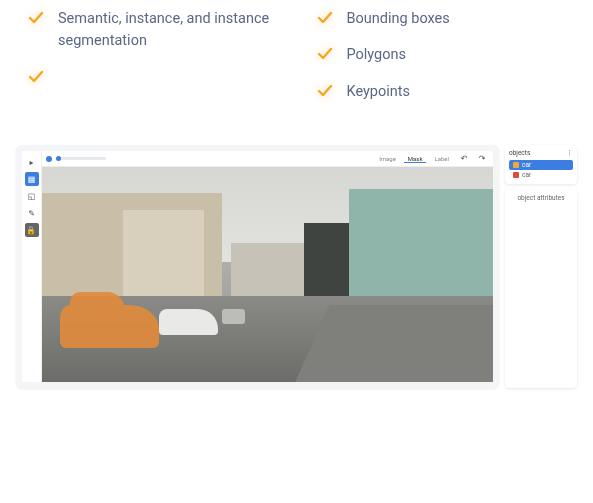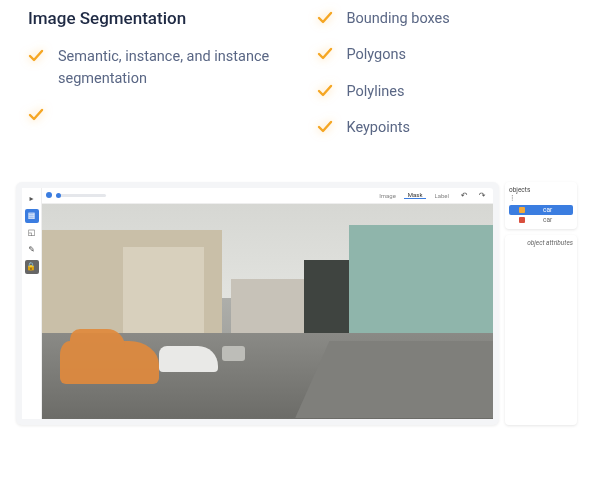--- a/index.html
+++ b/index.html
@@ -94,33 +94,32 @@
     background:#e08a3d; border-radius: 10px 18px 0 0; }
   .car2 { position:absolute; left:26%; bottom:22%; width:13%; height:12%;
     background:#e9e9e7; border-radius: 8px 20px 4px 4px; }
   .car3 { position:absolute; left:40%; bottom:27%; width:5%; height:7%; background:#bdbdb8; border-radius:3px; }
 
   .right-panels { width: 72px; display:flex; flex-direction:column; gap:6px; }
   .panel {
     background:#fff; border-radius:4px; box-shadow: 0 1px 3px rgba(0,0,0,0.1);
     padding: 4px; font-size: 6.5px; color:#666;
   }
-  .panel-head { display:flex; justify-content:space-between; margin-bottom:3px; color:#444;flex-direction:column; }
-  .obj-row { display:flex; align-items:center; gap:18px; padding:1px 10px; border-radius:2px; }
+  .panel-head { display:flex; justify-content:space-between; margin-bottom:3px; color:#444; }
+  .obj-row { display:flex; align-items:center; gap:3px; padding:1px 4px; border-radius:2px; }
   .obj-row.active { background:#3b7de0; color:#fff; }
   .swatch { width:6px; height:6px; border-radius:1px; }
-  .panel.attrs { flex:1; display:flex; align-items:flex-start; justify-content:flex-end; min-height:40px;font-style:italic; }
+  .panel.attrs { flex:1; display:flex; align-items:flex-start; justify-content:center; min-height:40px; }
 </style>
 </head>
 <body>
 
 <div class="wrap">
   <div class="cols">
     <div class="col">
-      <h3>Image Segmentation</h3>
       <div id="col0">
           <div class="item">
             <span class="check">
               <svg viewBox="0 0 16 16">
                 <path d="M2 8 L6 12 L14 3" fill="none" stroke="#f5a623" stroke-width="2.4" stroke-linecap="round" stroke-linejoin="round"></path>
               </svg>
             </span>
             <span class="item-text">Semantic, instance, and instance segmentation</span>
           </div>
           <div class="item">
@@ -142,28 +141,20 @@
             </span>
             <span class="item-text">Bounding boxes</span>
           </div>
           <div class="item">
             <span class="check">
               <svg viewBox="0 0 16 16">
                 <path d="M2 8 L6 12 L14 3" fill="none" stroke="#f5a623" stroke-width="2.4" stroke-linecap="round" stroke-linejoin="round"></path>
               </svg>
             </span>
             <span class="item-text">Polygons</span>
-          </div>
-          <div class="item">
-            <span class="check">
-              <svg viewBox="0 0 16 16">
-                <path d="M2 8 L6 12 L14 3" fill="none" stroke="#f5a623" stroke-width="2.4" stroke-linecap="round" stroke-linejoin="round"></path>
-              </svg>
-            </span>
-            <span class="item-text">Polylines</span>
           </div>
           <div class="item">
             <span class="check">
               <svg viewBox="0 0 16 16">
                 <path d="M2 8 L6 12 L14 3" fill="none" stroke="#f5a623" stroke-width="2.4" stroke-linecap="round" stroke-linejoin="round"></path>
               </svg>
             </span>
             <span class="item-text">Keypoints</span>
           </div>
         </div>

